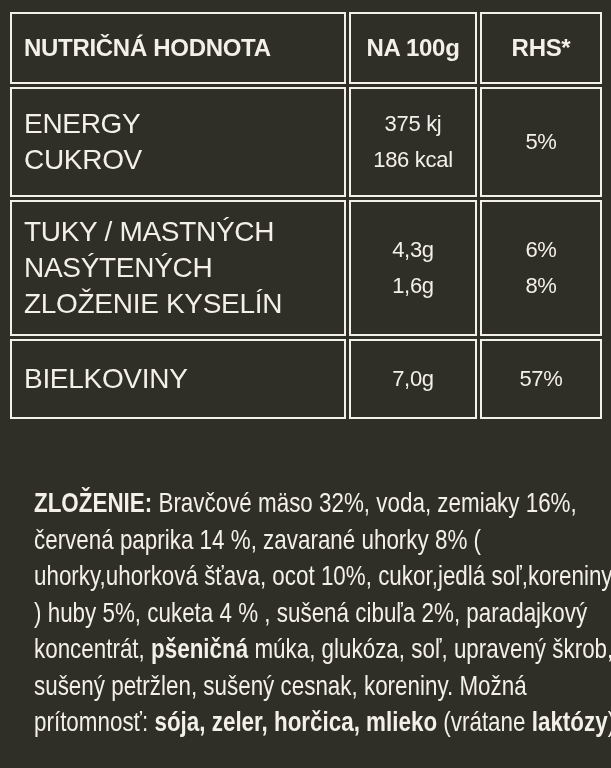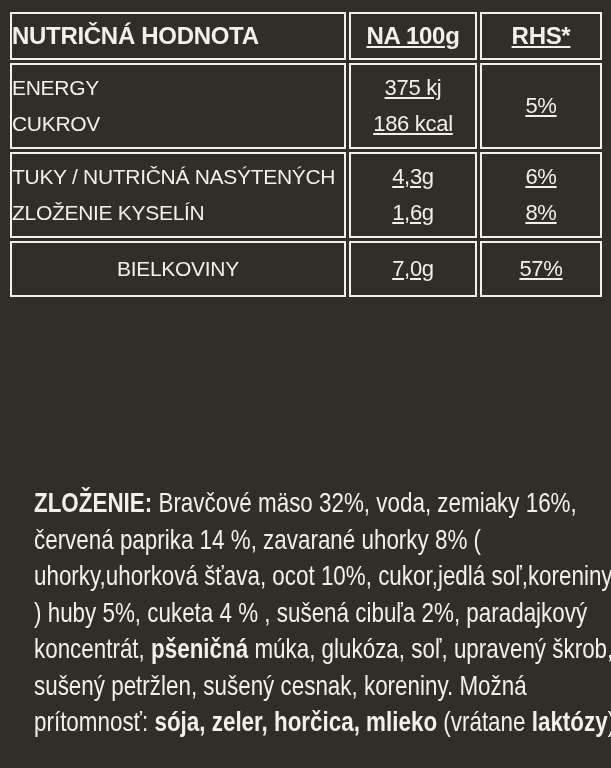--- a/index.html
+++ b/index.html
@@ -23,38 +23,38 @@
     border-collapse: separate;
     border-spacing: 3px;
     margin: 9px 0 0 7px;
     width: 595px;
     table-layout: fixed;
   }
   table.nutrition td, table.nutrition th {
     border: 2px solid #f2f0e8;
     vertical-align: middle;
     background: #2f2e27;
-    padding: 0;
+    padding: 12px;
     letter-spacing: -0.3px;
   }
   col.c1 { width: 336px; }
   col.c2 { width: 128px; }
   col.c3 { width: 122px; }
 
   tr.hdr th { height: 44px; font-size: 24px; font-weight: 700; }
   tr.tall td { height: 82px; }
-  tr.short td { height: 52px; text-align: center; }
+  tr.short td { height: 52px; }
 
   th.left, td.left { text-align: left; padding-left: 17px; padding-right: 8px; }
-  th.center, td.center { text-align: center; text-decoration: underline; }
+  th.center, td.center { text-align: center; }
 
   td .ln {
     display: block;
     line-height: 36px;
-    font-size: 21px;
+    font-size: 28px;
     font-weight: 400;
   }
   td.center .ln { font-size: 22px; }
 
   .ingredients {
     position: absolute;
     left: 11px;
     top: 476px;
     width: 590px;
     overflow: visible;
@@ -99,21 +99,21 @@
         <span class="ln">375 kj</span>
         <span class="ln">186 kcal</span>
       </td>
       <td class="center">
         <span class="ln">5%</span>
       </td>
     </tr>
 
     <tr class="tall">
       <td class="left">
-        <span class="ln">TUKY / NUTRIČNÁ NASÝTENÝCH</span>
+        <span class="ln">TUKY / MASTNÝCH NASÝTENÝCH</span>
         <span class="ln">ZLOŽENIE KYSELÍN</span>
       </td>
       <td class="center">
         <span class="ln">4,3g</span>
         <span class="ln">1,6g</span>
       </td>
       <td class="center">
         <span class="ln">6%</span>
         <span class="ln">8%</span>
       </td>

